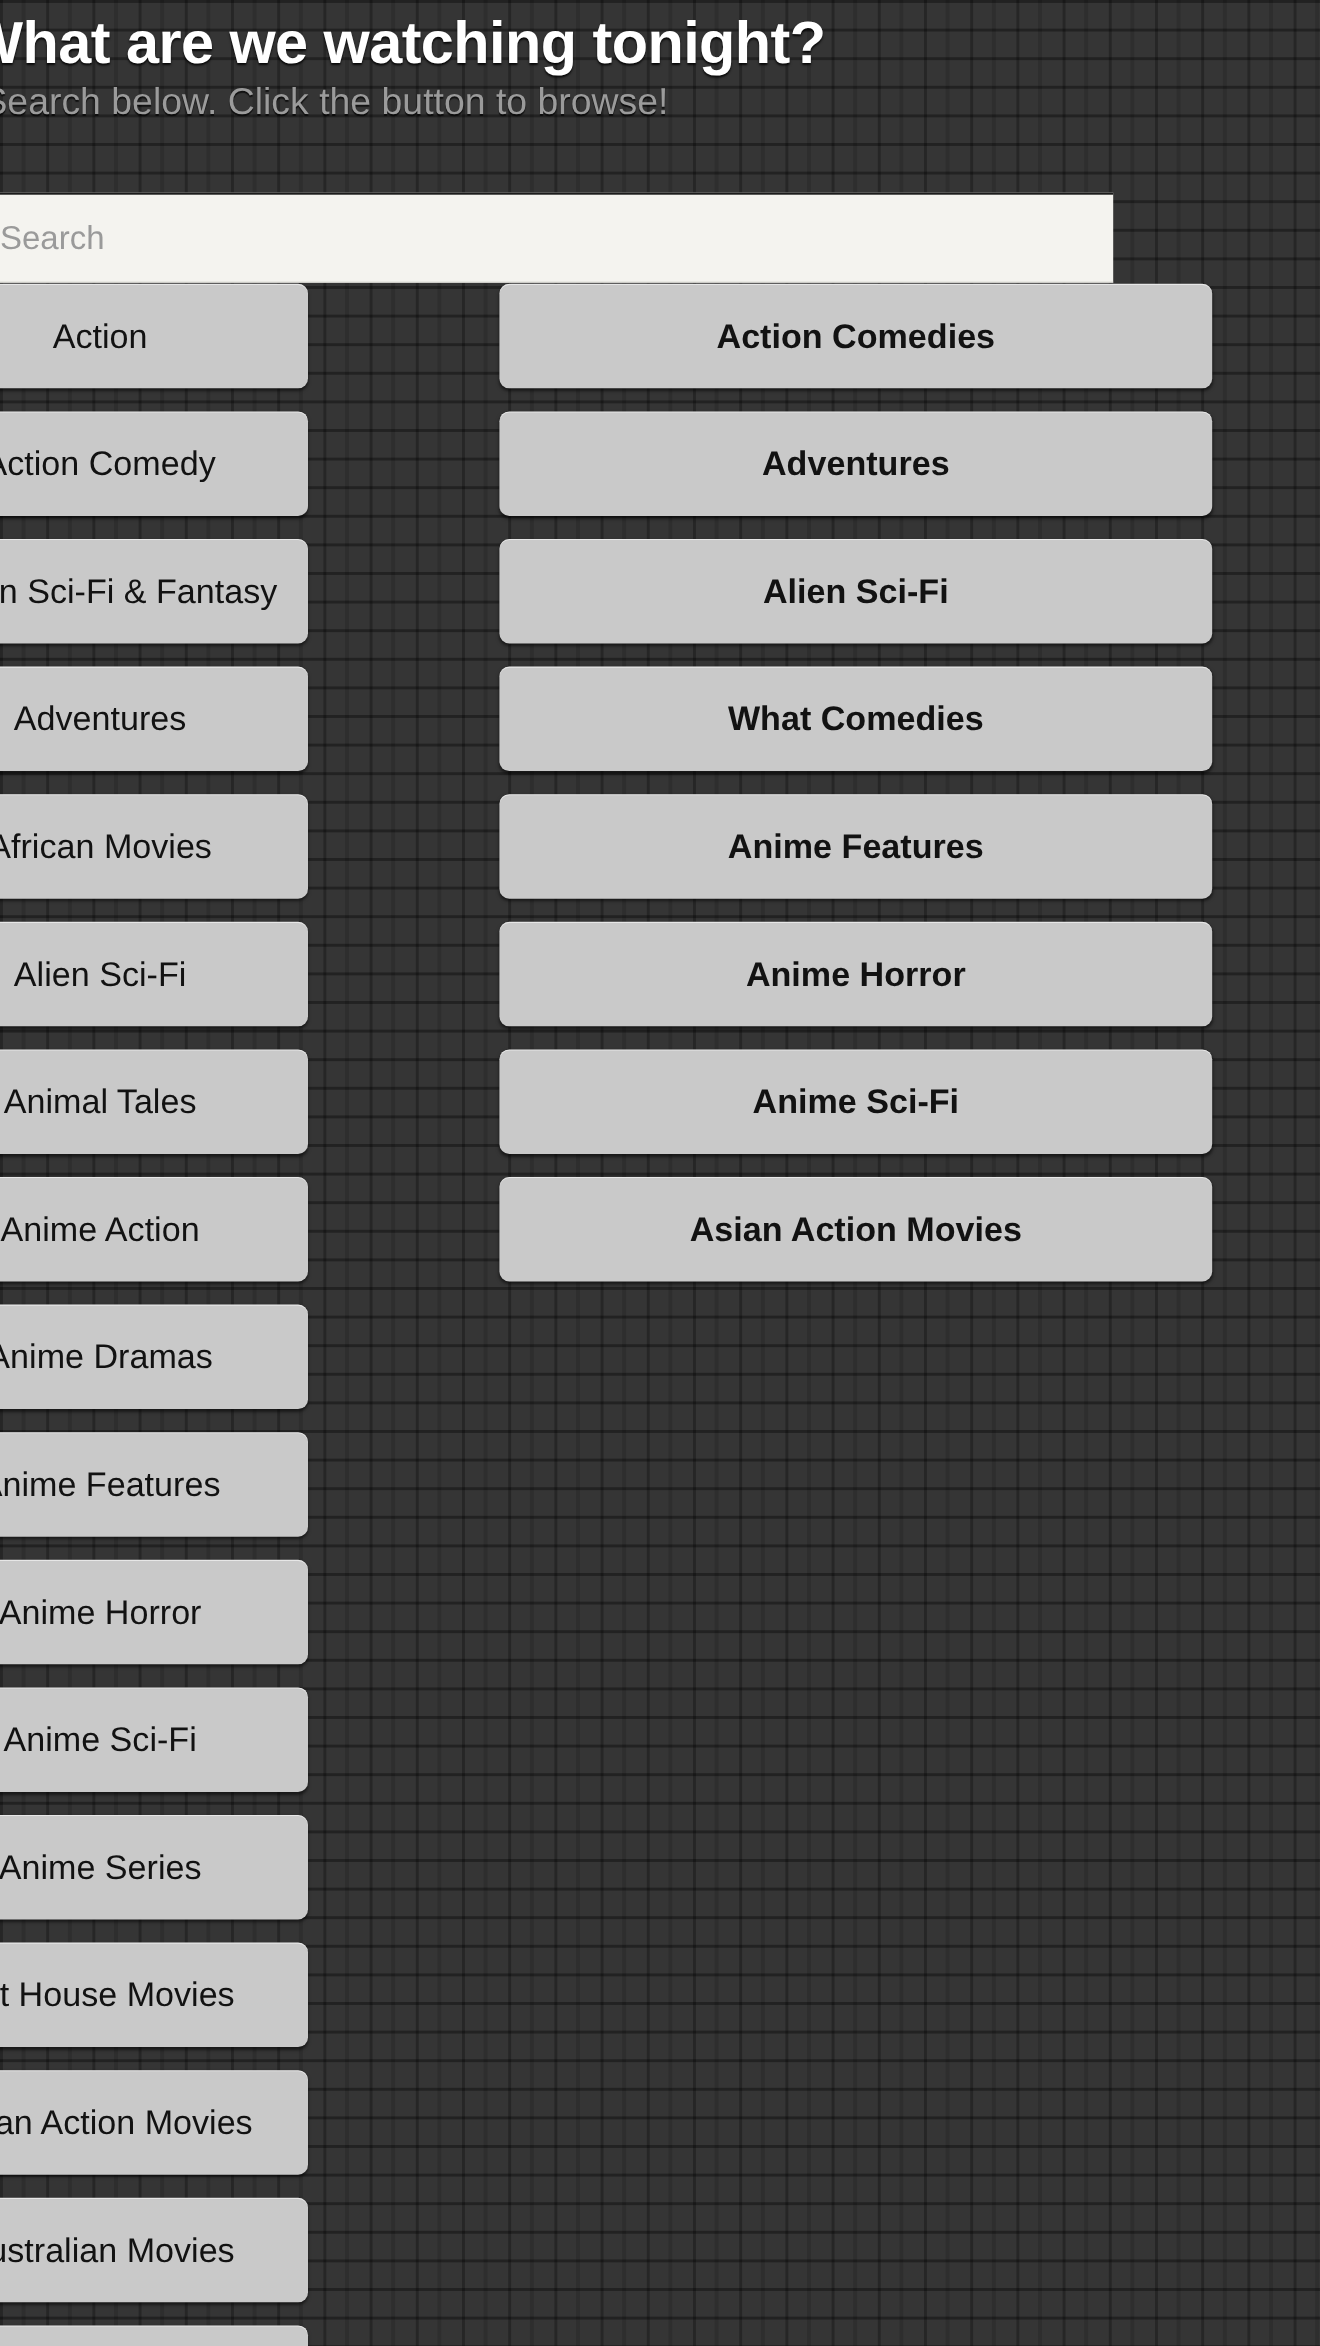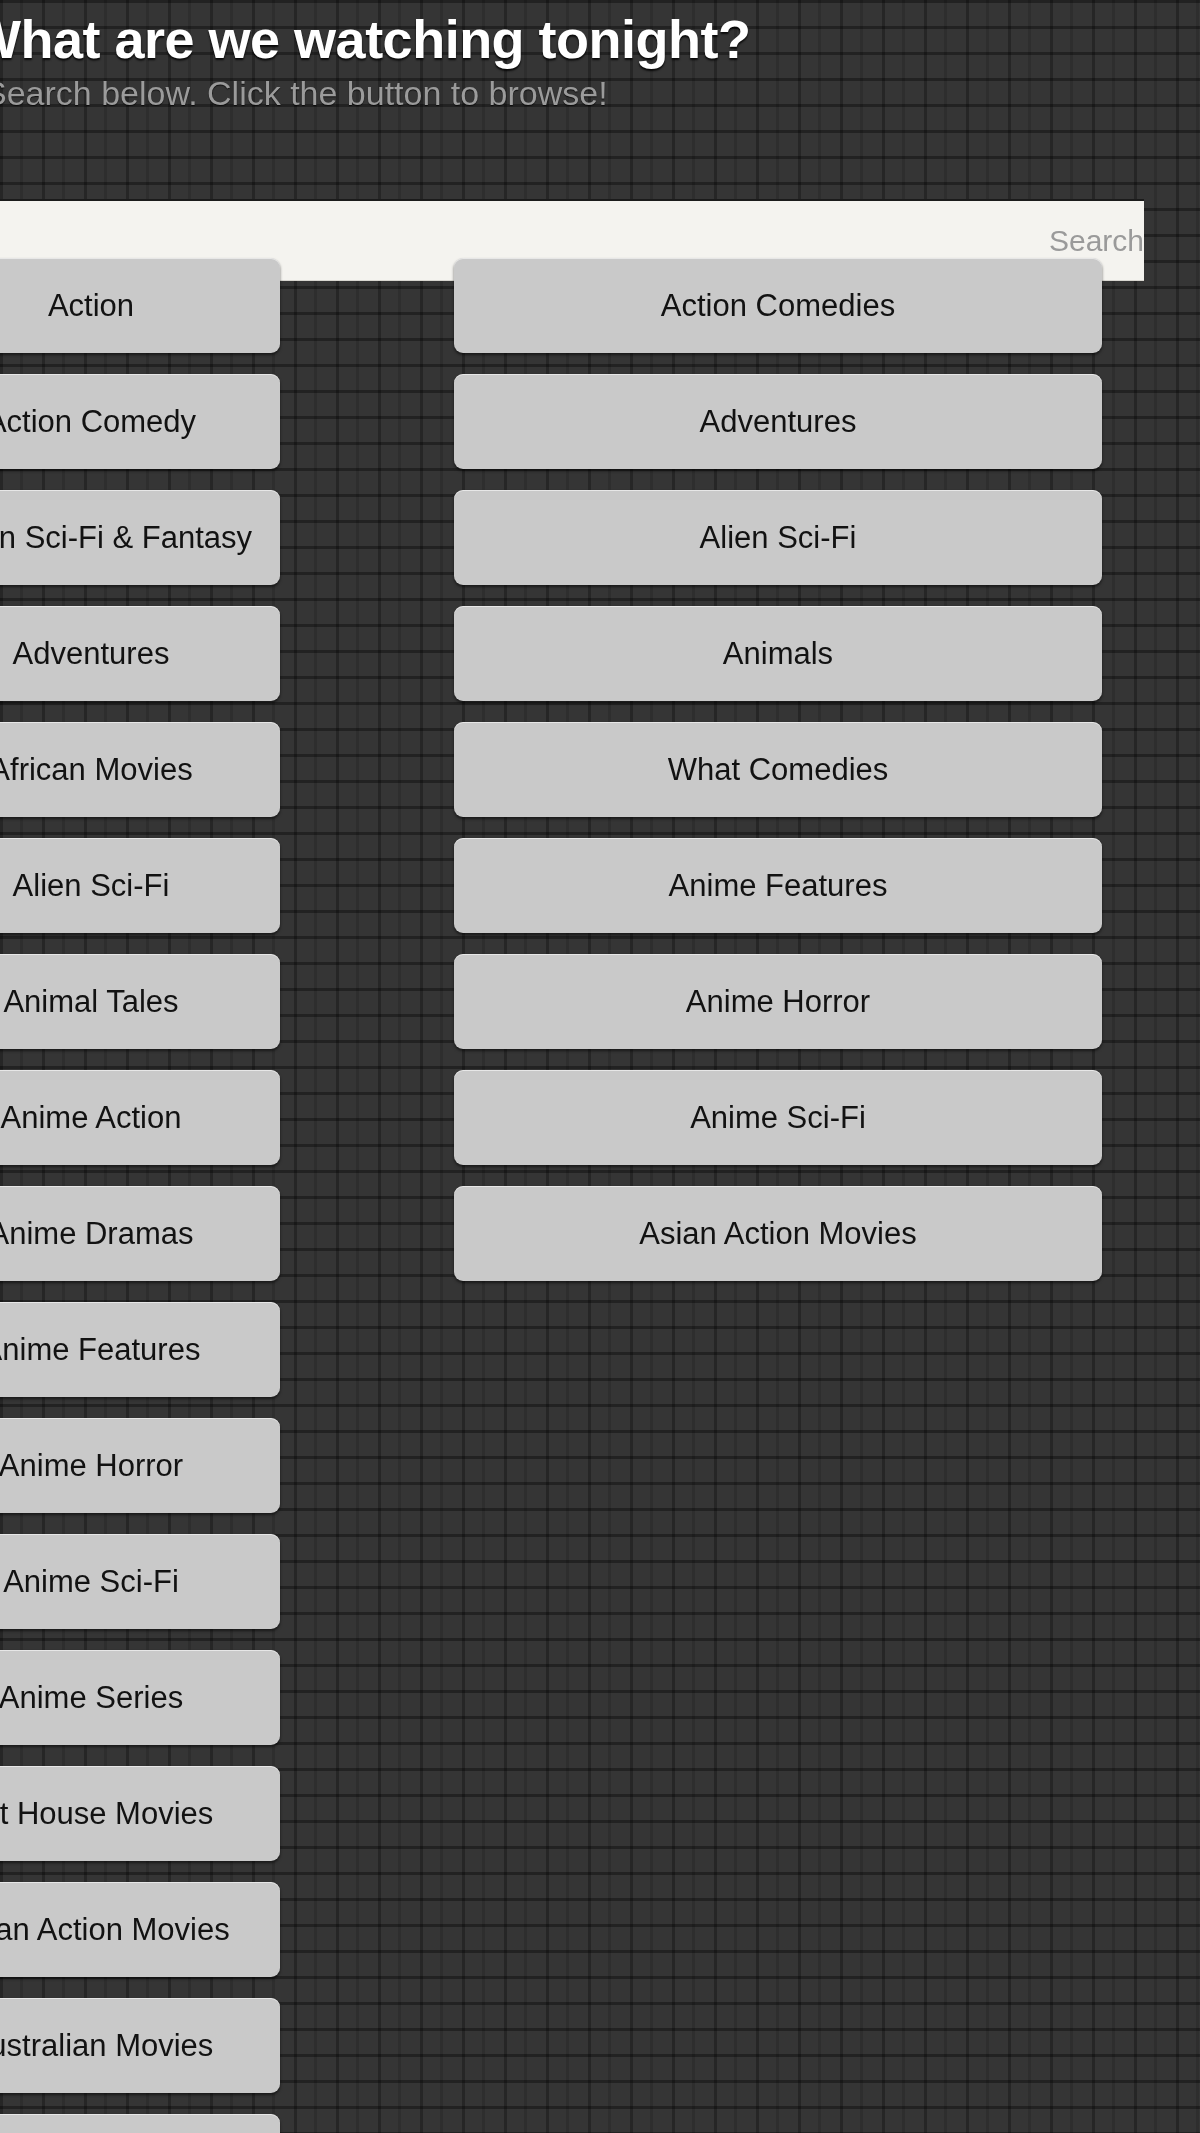--- a/index.html
+++ b/index.html
@@ -74,33 +74,32 @@
   
   .search-wrap {
     position: absolute;
     left: 0;
     top: 175px;
     width: 1200px;
     height: 82px;
   }
   .search-input {
     display: block;
-    width: 1144px;
+    width: 1012px;
     height: 82px;
     border: none;
     border-top: 2px solid #1b1b1b;
     border-bottom: 1px solid #d8d6d0;
     background: #f4f3ef;
     color: #8a8a8a;
     font-family: "Liberation Sans", sans-serif;
     font-size: 30px;
-    text-align: right;
+    text-align: left;
     padding: 0;
     outline: none;
-    margin-top: 24px;
   }
   .search-input::placeholder { color: #9a9a9a; opacity: 1; }
 
   
   .genre-board {
     position: relative;
     width: 1200px;
     padding-top: 21px;
   }
   .genre-columns {
@@ -136,20 +135,21 @@
     align-items: center;
     justify-content: center;
     padding: 0 26px;
     white-space: nowrap;
     overflow: hidden;
     cursor: pointer;
     text-align: center;
   }
   .genre-col.right .genre-button {
     justify-content: center;
+    font-weight: bold;
   }
 </style>
 </head>
 <body>
 
 <div class="page-header">
   <h1 class="hero-title">What are we watching tonight?</h1>
   <p class="hero-subtitle">Search below. Click the button to browse!</p>
 
   <div class="search-wrap">
@@ -175,21 +175,20 @@
         <button class="genre-button">Anime Series</button>
         <button class="genre-button">Art House Movies</button>
         <button class="genre-button">Asian Action Movies</button>
         <button class="genre-button">Australian Movies</button>
         <button class="genre-button">B-Horror Movies</button>
       </div>
     <div class="genre-col right">
         <button class="genre-button">Action Comedies</button>
         <button class="genre-button">Adventures</button>
         <button class="genre-button">Alien Sci-Fi</button>
-        <button class="genre-button">Animals</button>
         <button class="genre-button">What Comedies</button>
         <button class="genre-button">Anime Features</button>
         <button class="genre-button">Anime Horror</button>
         <button class="genre-button">Anime Sci-Fi</button>
         <button class="genre-button">Asian Action Movies</button>
       </div>
   </div>
 </div>
 
 </body></html>

